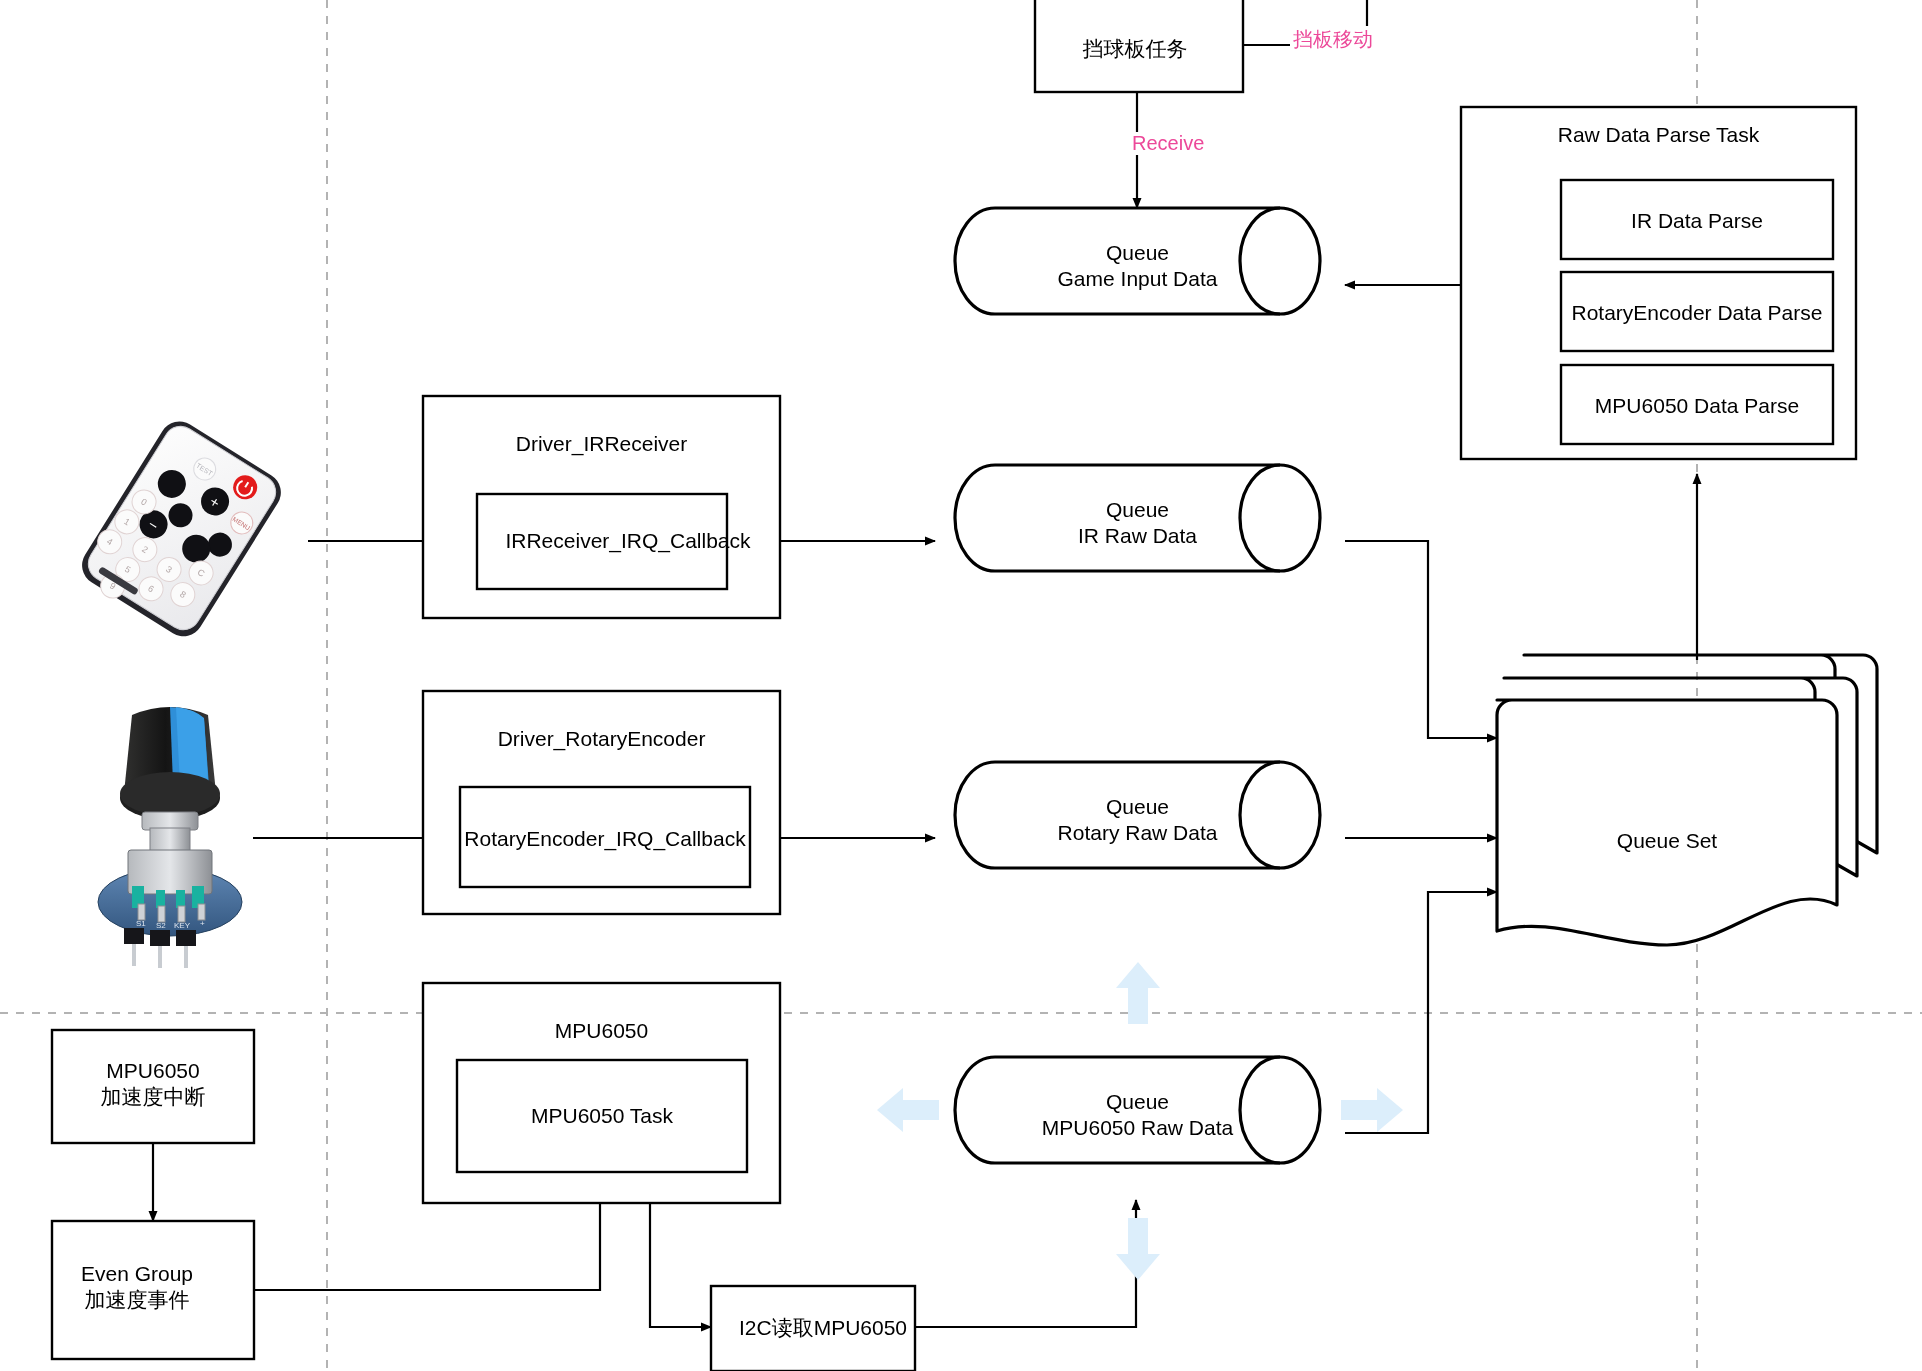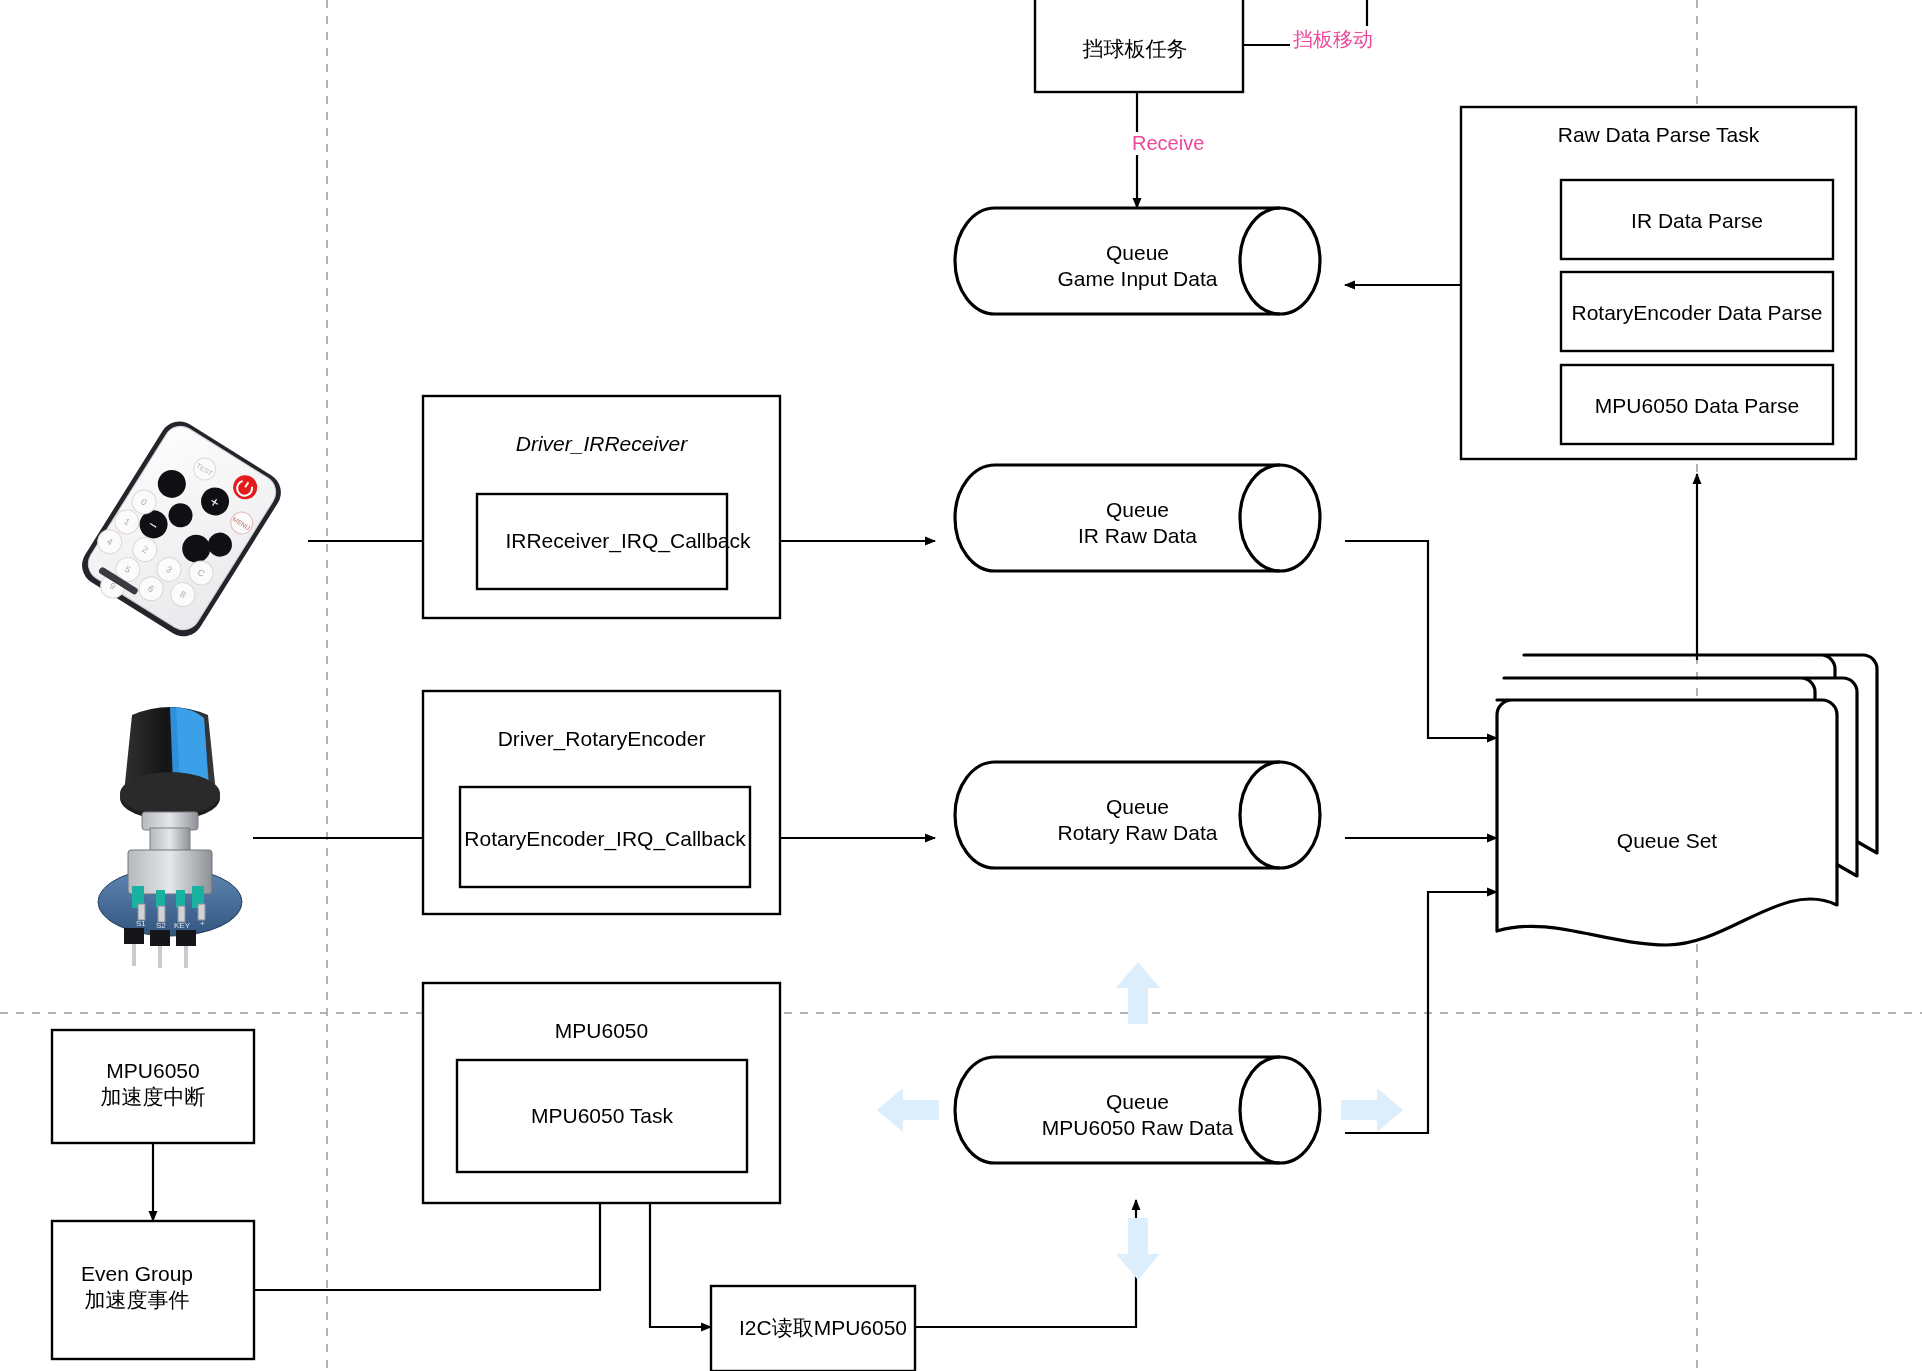--- a/index.html
+++ b/index.html
@@ -286,21 +286,21 @@
   <div class="edge-label" style="left:1097px; top:132px; font-size:20px;margin-left:32px;">Receive</div>
 
   <div class="node-label" style="left:995px; top:240px; width:285px; font-size:21px;">Queue
 Game Input Data</div>
 
   <div class="node-label" style="left:1461px; top:122px; width:395px; font-size:21px;">Raw Data Parse Task</div>
   <div class="node-label" style="left:1561px; top:208px; width:272px; font-size:21px;">IR Data Parse</div>
   <div class="node-label" style="left:1561px; top:300px; width:272px; font-size:21px;">RotaryEncoder Data Parse</div>
   <div class="node-label" style="left:1561px; top:393px; width:272px; font-size:21px;">MPU6050 Data Parse</div>
 
-  <div class="node-label" style="left:423px; top:431px; width:357px; font-size:21px;font-style:italic;">Driver_IRReceiver</div>
+  <div class="node-label" style="left:423px; top:431px; width:357px; font-size:21px;">Driver_IRReceiver</div>
   <div class="node-label" style="left:477px; top:528px; width:302px; font-size:21px;">IRReceiver_IRQ_Callback</div>
 
   <div class="node-label" style="left:995px; top:497px; width:285px; font-size:21px;">Queue
 IR Raw Data</div>
 
   <div class="node-label" style="left:423px; top:726px; width:357px; font-size:21px;">Driver_RotaryEncoder</div>
   <div class="node-label" style="left:452px; top:826px; width:306px; font-size:21px;">RotaryEncoder_IRQ_Callback</div>
 
   <div class="node-label" style="left:995px; top:794px; width:285px; font-size:21px;">Queue
 Rotary Raw Data</div>

